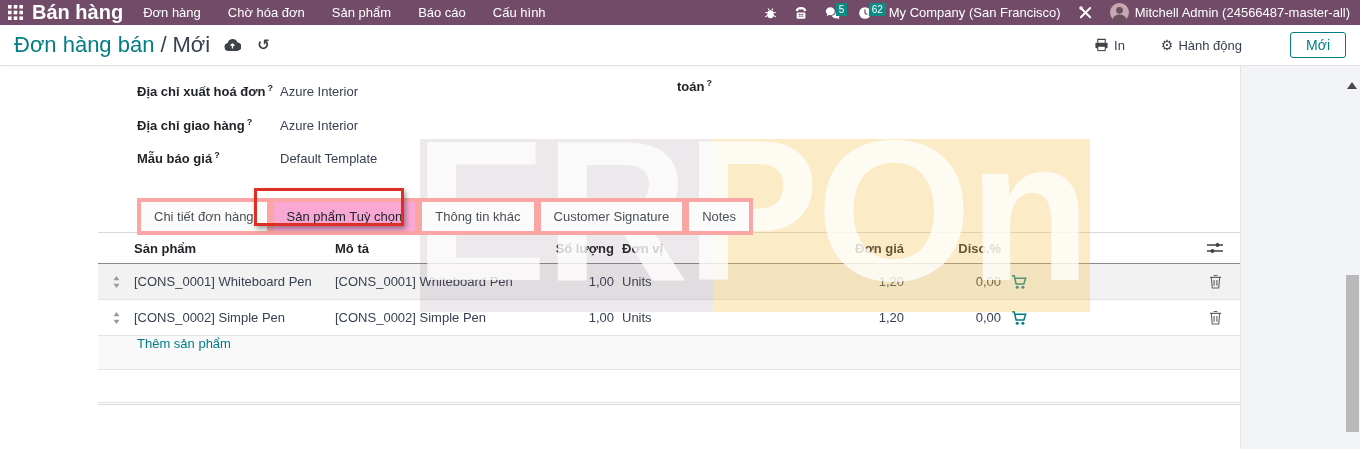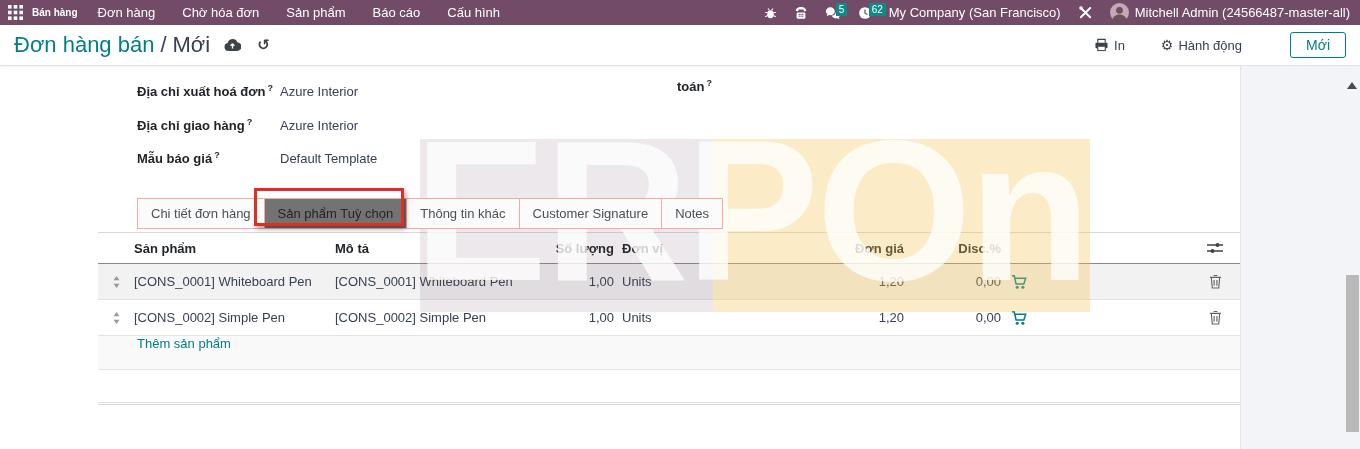--- a/index.html
+++ b/index.html
@@ -8,21 +8,21 @@
     --text:#374151; --text-dark:#212529;
   }
   *{box-sizing:border-box;margin:0;padding:0;}
   html,body{width:1360px;height:449px;overflow:hidden;}
   body{font-family:"Liberation Sans","DejaVu Sans",sans-serif;position:relative;background:#fff;color:var(--text);}
 
   
   .navbar{position:absolute;top:0;left:0;width:1360px;height:25px;background:var(--navbar-bg);
     display:flex;align-items:center;color:#fff;font-size:13px;}
   .navbar .apps{margin-left:8px;display:flex;align-items:center;cursor:pointer;}
-  .navbar .appname{font-size:10px;font-weight:bold;margin-left:9px;margin-right:20px;}
+  .navbar .appname{font-size:20px;font-weight:bold;margin-left:9px;margin-right:20px;}
   .navbar .menu{display:flex;align-items:center;gap:27px;}
   .navbar .menu span{cursor:pointer;white-space:nowrap;}
   .nav-right{margin-left:auto;display:flex;align-items:center;gap:17px;margin-right:10px;}
   .icon-wrap{position:relative;display:flex;align-items:center;cursor:pointer;}
   .badge{position:absolute;top:-3px;left:11px;background:var(--badge);color:#fff;font-size:10px;
     line-height:13px;height:13px;padding:0 3px;white-space:nowrap;}
   .nav-user{display:flex;align-items:center;gap:6px;}
 
   
   .cpanel{position:absolute;top:25px;left:0;width:1360px;height:41px;background:#fff;
@@ -41,24 +41,24 @@
   
   .sheet{position:absolute;top:72px;left:0;width:1240px;height:383px;background:#fff;}
   .field-row{position:absolute;left:137px;display:flex;font-size:13px;align-items:baseline;}
   .field-row .flabel{font-weight:bold;color:var(--text-dark);width:143px;flex:0 0 143px;}
   .field-row .fvalue{color:var(--text);}
   .sup-q{font-size:9px;vertical-align:super;color:var(--text-dark);margin-left:2px;}
   .clipped-label{position:absolute;left:677px;top:6px;font-weight:bold;font-size:13px;color:var(--text-dark);}
 
   
   .tabs{position:absolute;left:137px;top:126px;display:flex;z-index:4;}
-  .tab{border:1px solid #fca5a5;margin-left:-1px;padding:7px 13px;font-size:13px;color:#495057;
+  .tab{border:4px solid #fca5a5;margin-left:-1px;padding:7px 13px;font-size:13px;color:#495057;
     background:#fbfbfb;white-space:nowrap;cursor:pointer;}
   .tab:first-child{margin-left:0;}
-  .tab.active{background:#737373;color:var(--text-dark);}
+  .tab.active{background:#f9a8d4;color:var(--text-dark);}
 
   
   .olist{position:absolute;left:98px;top:160px;width:1142px;font-size:13px;}
   .orow{display:grid;grid-template-columns:36px 201px 220px 59px 86px 204px 97px 46px 1fr 50px;
     align-items:center;border-bottom:1px solid #e3e3e3;}
   .orow.header{height:32px;font-weight:bold;color:var(--text-dark);border-top:1px solid #d9d9d9;border-bottom:1px solid #8a8a8a;}
   .orow.line{height:36px;cursor:pointer;}
   .orow.line.striped{background:#f2f2f2;}
   .cell-r{text-align:right;}
   .cell-unit{padding-left:8px;}

